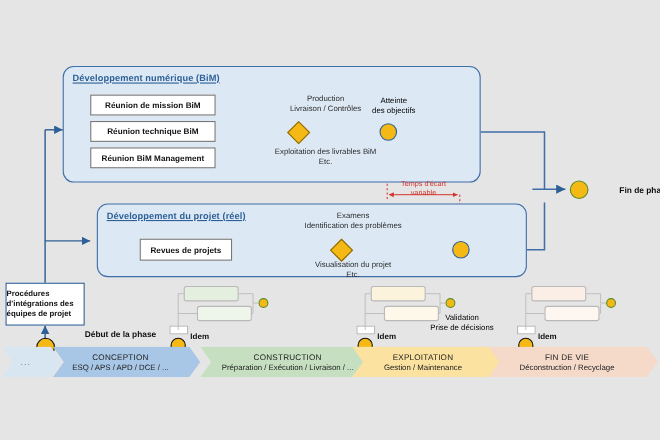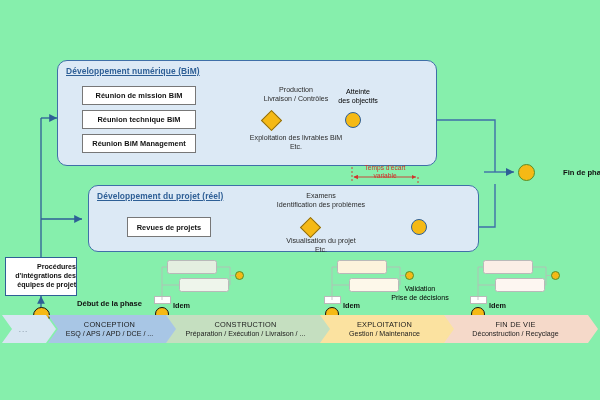--- a/index.html
+++ b/index.html
@@ -2,21 +2,21 @@
 <html><head>
 <meta charset="utf-8">
 <style>
   html,body{margin:0;padding:0;background:#ffffff;}
   body{
     width:600px;height:400px;overflow:hidden;
     font-family:"Liberation Sans","DejaVu Sans",sans-serif;
     color:#1a1a1a;
     -webkit-font-smoothing:antialiased;
   }
-  #stage{position:relative;width:600px;height:400px;background:#86efac;}
+  #stage{position:relative;width:600px;height:400px;background:#e5e5e5;}
 
   svg#wires{position:absolute;left:0;top:0;width:600px;height:400px;overflow:visible;}
 
   
   .bigbox{
     position:absolute;
     background:#dce9f5;
     border:1.6px solid #3f6fa8;
     border-radius:10px;
     box-sizing:border-box;
@@ -73,21 +73,21 @@
   .circ.green{border:1.6px solid #5b8c26;}
   .circ.dark{border:1.6px solid #111;}
 
   
   .procbox{
     position:absolute;
     background:#ffffff;
     border:1.3px solid #2e5f96;
     box-sizing:border-box;
     display:flex;flex-direction:column;
-    align-items:flex-end;justify-content:center;
+    align-items:flex-start;justify-content:center;
     font-size:7.1px;font-weight:700;line-height:1.3;
     color:#111;text-align:center;
   }
 
   
   .lbl{
     position:absolute;
     font-size:7.6px;font-weight:700;color:#111;white-space:nowrap;padding-left:23px;
   }
 
@@ -283,21 +283,21 @@
   </div>
 
   <div class="chev" style="left:48px;top:315px;width:134px;height:28px;background:#a8c6e5;
               clip-path:polygon(0 0, 124px 0, 134px 14px, 124px 28px, 0 28px, 10px 14px);">
     <div class="chv-txt">
       <div class="chv-main">CONCEPTION</div>
       <div class="chv-sub">ESQ / APS / APD / DCE / ...</div>
     </div>
   </div>
 
-  <div class="chev" style="left:166px;top:315px;width:170px;height:28px;background:#c5dfc0;
+  <div class="chev" style="left:182px;top:315px;width:170px;height:28px;background:#c5dfc0;
               clip-path:polygon(0 0, 160px 0, 170px 14px, 160px 28px, 0 28px, 10px 14px);">
     <div class="chv-txt">
       <div class="chv-main">CONSTRUCTION</div>
       <div class="chv-sub">Préparation / Exécution / Livraison / ...</div>
     </div>
   </div>
 
   <div class="chev" style="left:320px;top:315px;width:140px;height:28px;background:#fbe2a0;
               clip-path:polygon(0 0, 130px 0, 140px 14px, 130px 28px, 0 28px, 10px 14px);">
     <div class="chv-txt">

